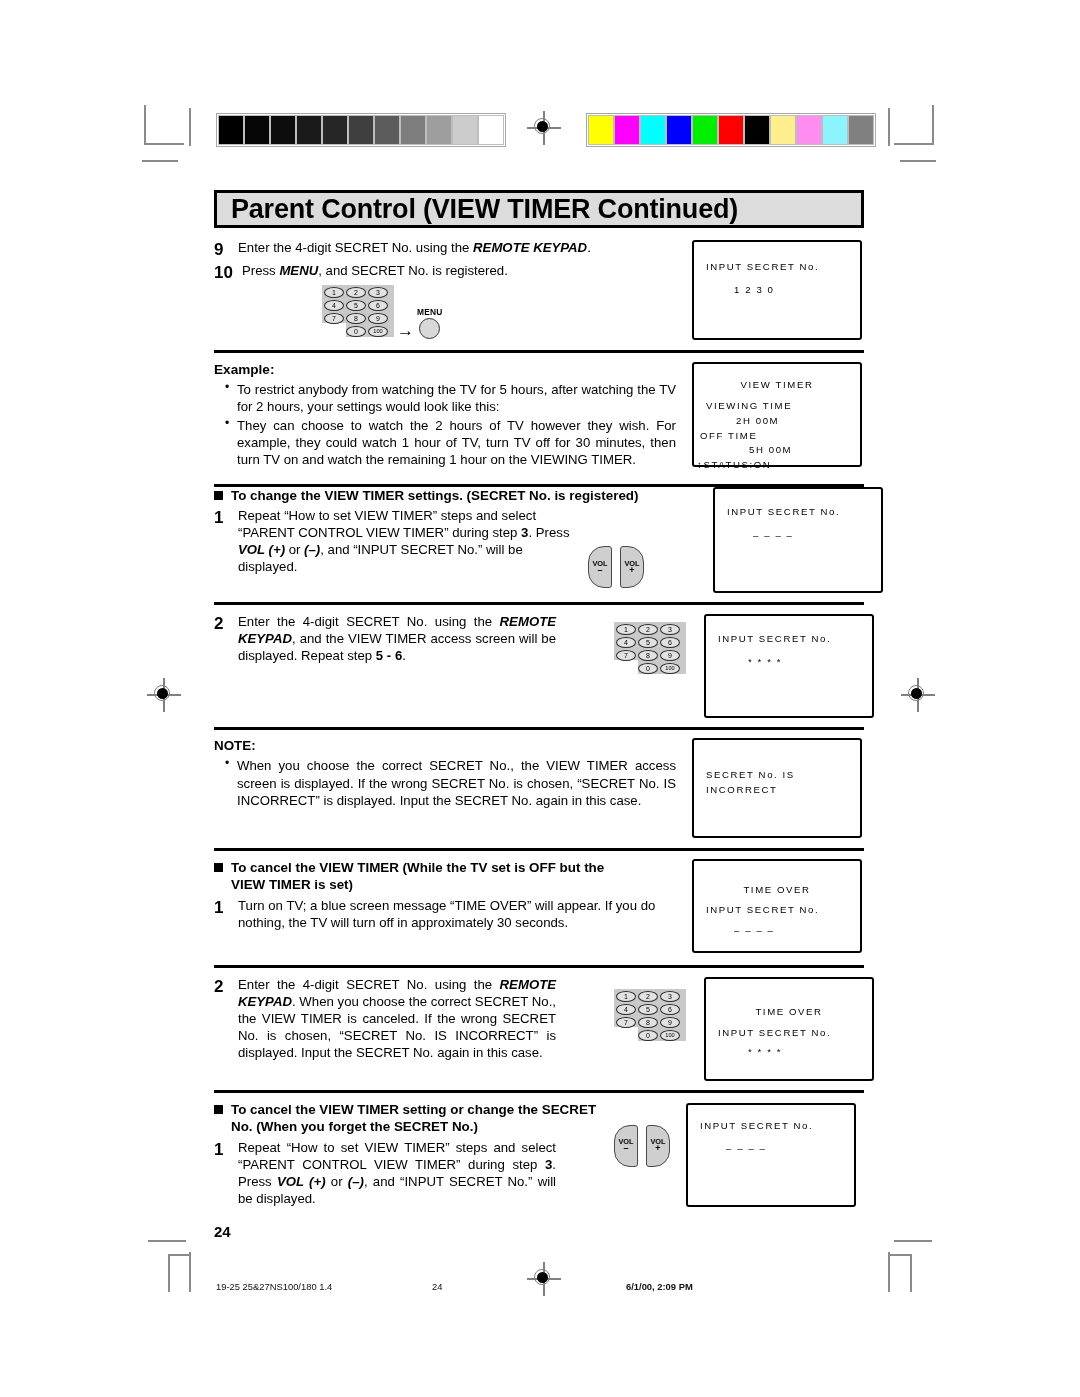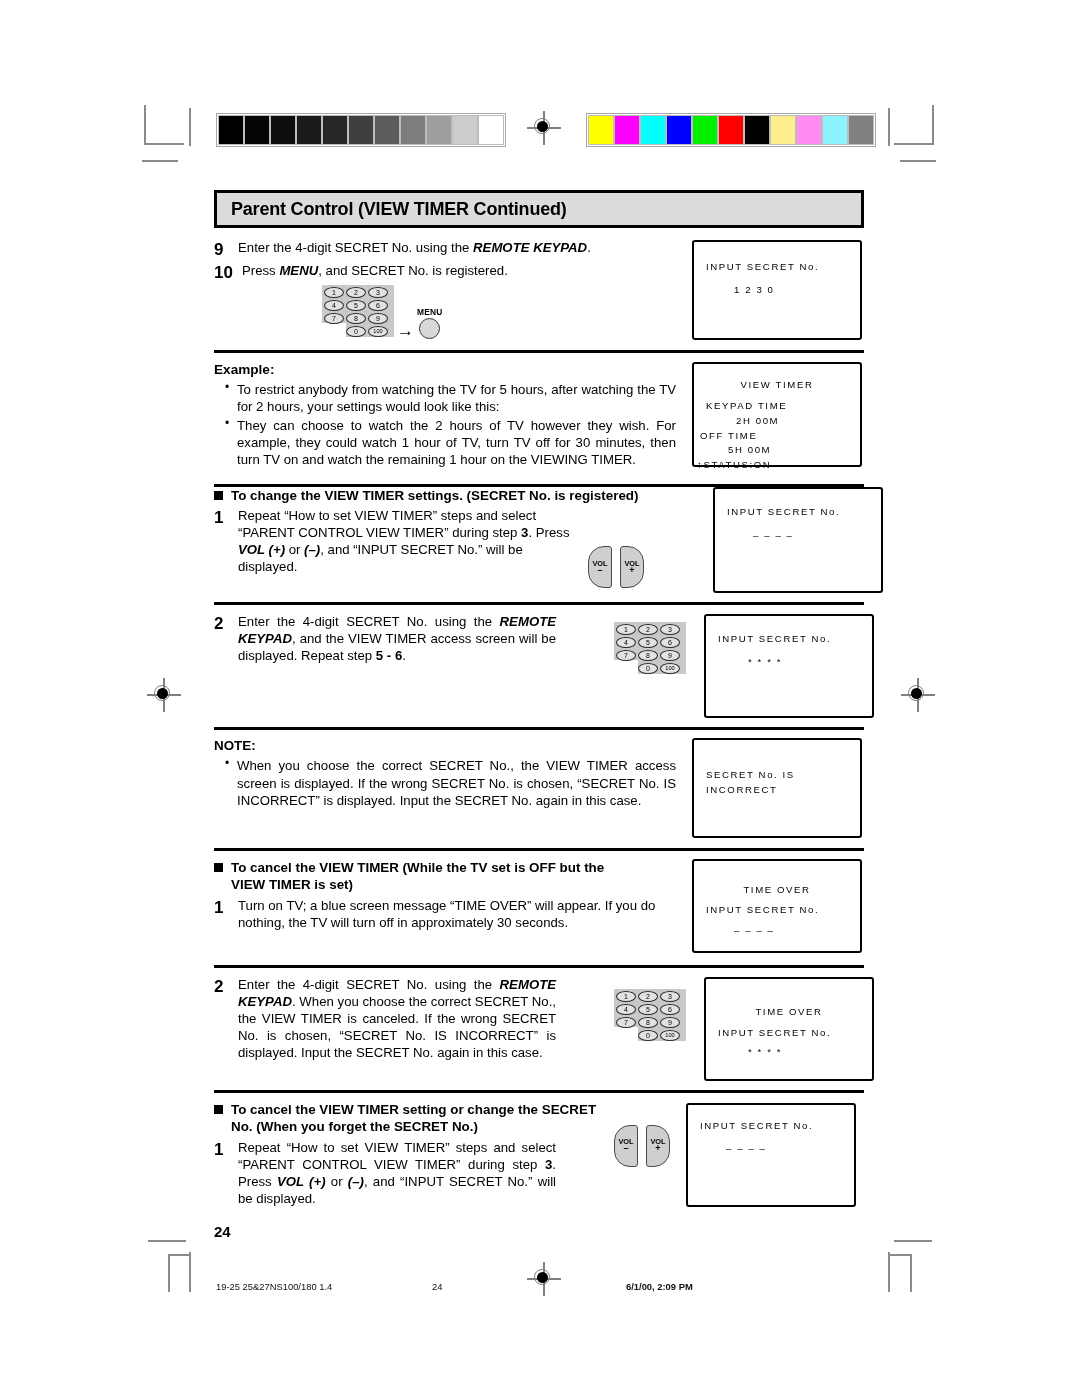--- a/index.html
+++ b/index.html
@@ -19,21 +19,21 @@
 
   
   .barstrip{position:absolute;display:flex;border:1px solid #a8a8a8;padding:1px;background:#fff;}
   .barstrip .sw{width:26px;height:30px;border:1px solid #bdbdbd;box-sizing:border-box;}
 
   
   .page{position:absolute;left:214px;top:190px;width:650px;}
 
   .title-bar{border:3px solid #000;background:#dcdcdc;height:38px;
              display:flex;align-items:center;padding-left:14px;box-sizing:border-box;}
-  .title-bar .t{font-size:18px;font-weight:bold;letter-spacing:-0.2px;}
+  .title-bar .t{font-size:27px;font-weight:bold;letter-spacing:-0.2px;}
 
   .rule{height:3px;background:#000;margin:0;}
 
   .sect{display:flex;align-items:flex-start;}
   .sect .left{flex:1 1 auto;min-width:0;}
   .sect .art{flex:0 0 auto;}
 
   
   .step{display:flex;align-items:flex-start;}
   .step .num{font-size:17px;font-weight:bold;width:24px;flex:0 0 24px;line-height:1.22;}
@@ -228,24 +228,24 @@
     <div class="left" style="width:470px;flex:0 0 470px;">
       <div class="bullet-head">Example:</div>
       <ul class="ul" style="margin-top:4px;">
         <li>To restrict anybody from watching the TV for 5 hours, after watching the TV for 2 hours, your settings would look like this:</li>
         <li style="margin-top:1px;">They can choose to watch the 2 hours of TV however they wish. For example, they could watch 1 hour of TV, turn TV off for 30 minutes, then turn TV on and watch the remaining 1 hour on the VIEWING TIMER.</li>
       </ul>
     </div>
     <div class="art" style="margin-left:8px;">
       <div class="tv" style="height:105px;padding-top:14px;">
         <div class="scr c">VIEW TIMER</div>
-        <div class="scr l" style="margin-top:6px;">KEYPAD TIME</div>
+        <div class="scr l" style="margin-top:6px;">VIEWING TIME</div>
         <div class="scr" style="padding-left:42px;">2H 00M</div>
         <div class="scr" style="padding-left:6px;">OFF TIME</div>
-        <div class="scr" style="padding-left:34px;">5H 00M</div>
+        <div class="scr" style="padding-left:55px;">5H 00M</div>
         <div class="scr" style="padding-left:3px;">↕STATUS:ON</div>
       </div>
     </div>
   </div>
 
   <div class="rule" style="margin-top:8px;"></div>
 
   <div class="sect" style="gap:21px;">
     <div class="left" style="width:470px;flex:0 0 470px;">
       <div class="sqhead">

